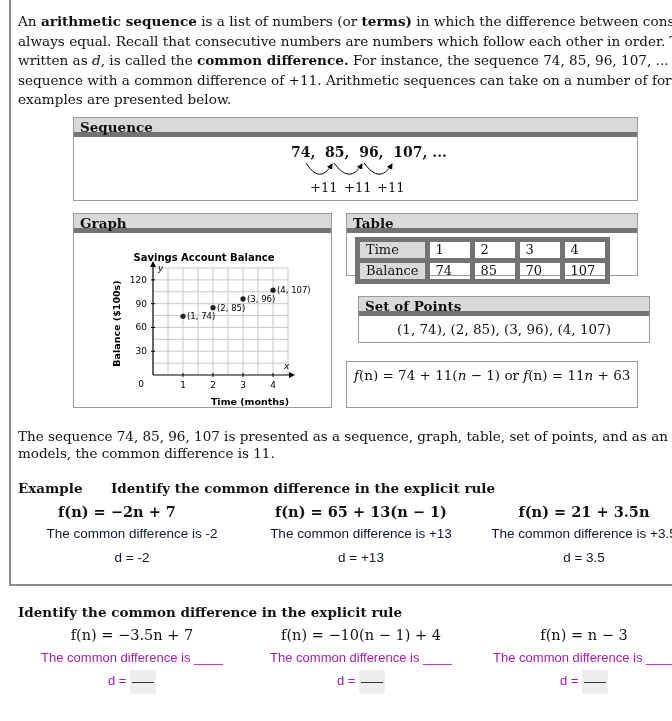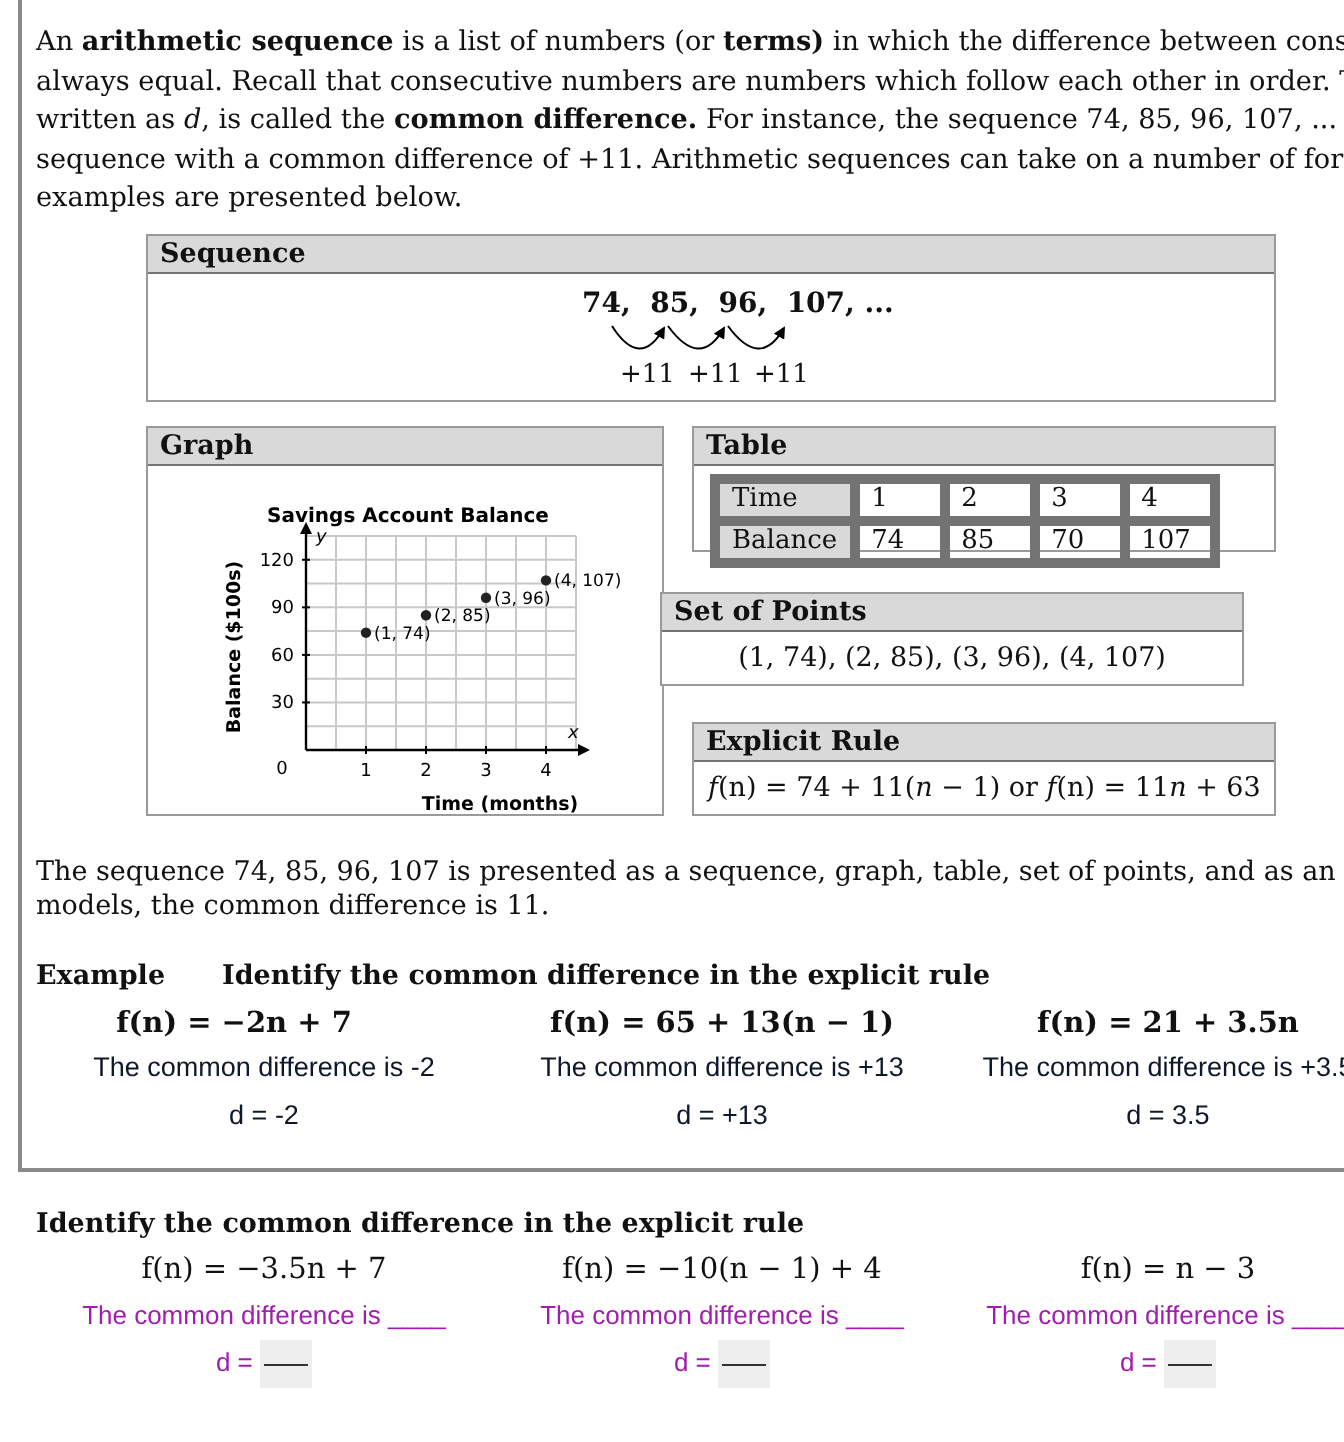--- a/index.html
+++ b/index.html
@@ -2,25 +2,25 @@
 <html><head>
 <meta charset="utf-8">
 <style>
   html, body { margin:0; padding:0; background:#fff; }
   body { width:672px; height:721px; position:relative; overflow:hidden;
          font-family:"DejaVu Serif","Liberation Serif",serif; color:#111; font-size:13.5px; }
   .frame { position:absolute; left:9px; top:0; width:680px; height:586px;
            border-left:2px solid #8a8a8a; border-bottom:2px solid #8a8a8a; box-sizing:border-box; }
   .intro { position:absolute; left:18px; top:12px; width:680px; line-height:19.5px; font-size:13.6px; white-space:nowrap; }
   .box { position:absolute; border:1px solid #9a9a9a; box-sizing:border-box; background:#fff; }
-  .box-h { background:#d9d9d9; border-bottom:1px solid #737373; font-weight:bold; padding:1px 6px; height:19px; box-sizing:border-box; font-size:13.5px; line-height:17px; }
+  .box-h { background:#d9d9d9; border-bottom:5px solid #737373; font-weight:bold; padding:1px 6px; height:19px; box-sizing:border-box; font-size:13.5px; line-height:17px; }
   .seq-box { left:73px; top:117px; width:565px; height:84px; }
   .graph-box { left:73px; top:213px; width:259px; height:195px; }
   .table-box { left:346px; top:213px; width:292px; height:63px; }
-  .pts-box { left:330px; top:296px; width:292px; height:47px; }
+  .pts-box { left:358px; top:296px; width:292px; height:47px; }
   .rule-box { left:346px; top:361px; width:292px; height:47px; }
   table.tbl { border-collapse:collapse; margin:4px 0 0 8px; font-size:13px; }
   table.tbl td { border:5px solid #737373; padding:0 6px; height:16px; line-height:16px; width:28px; }
   table.tbl td.lbl { background:#d9d9d9; width:auto; }
   .center-text { text-align:center; margin-top:5px; font-size:13.5px; }
   .rule-text { padding:5px 0 0 7px; font-size:13.5px; }
   .para2 { position:absolute; left:18px; top:428px; line-height:17px; font-size:13.5px; white-space:nowrap; }
   .ex-label { position:absolute; left:18px; top:480px; font-weight:bold;text-align:center; }
   .ex-title { position:absolute; left:111px; top:480px; font-weight:bold; }
   .col { position:absolute; text-align:center; width:220px; }
@@ -145,21 +145,20 @@
   </tbody>
     </table>
 </div>
 
 <div class="box pts-box">
   <div class="box-h">Set of Points</div>
   <div class="center-text">(1, 74), (2, 85), (3, 96), (4, 107)</div>
 </div>
 
 <div class="box rule-box">
-  <div class="box-h">Explicit Rule</div>
   <div class="rule-text"><i>f</i><span>(n) = 74 + 11(</span><i>n</i><span> − 1) or </span><i>f</i><span>(n) = 11</span><i>n</i><span> + 63</span></div>
 </div>
 
 <div class="para2">
   <div>The sequence 74, 85, 96, 107 is presented as a sequence, graph, table, set of points, and as an explicit rule. In all</div>
   <div>models, the common difference is 11.</div>
 </div>
 
 <div class="ex-label">Example</div>
 <div class="ex-title">Identify the common difference in the explicit rule</div>

